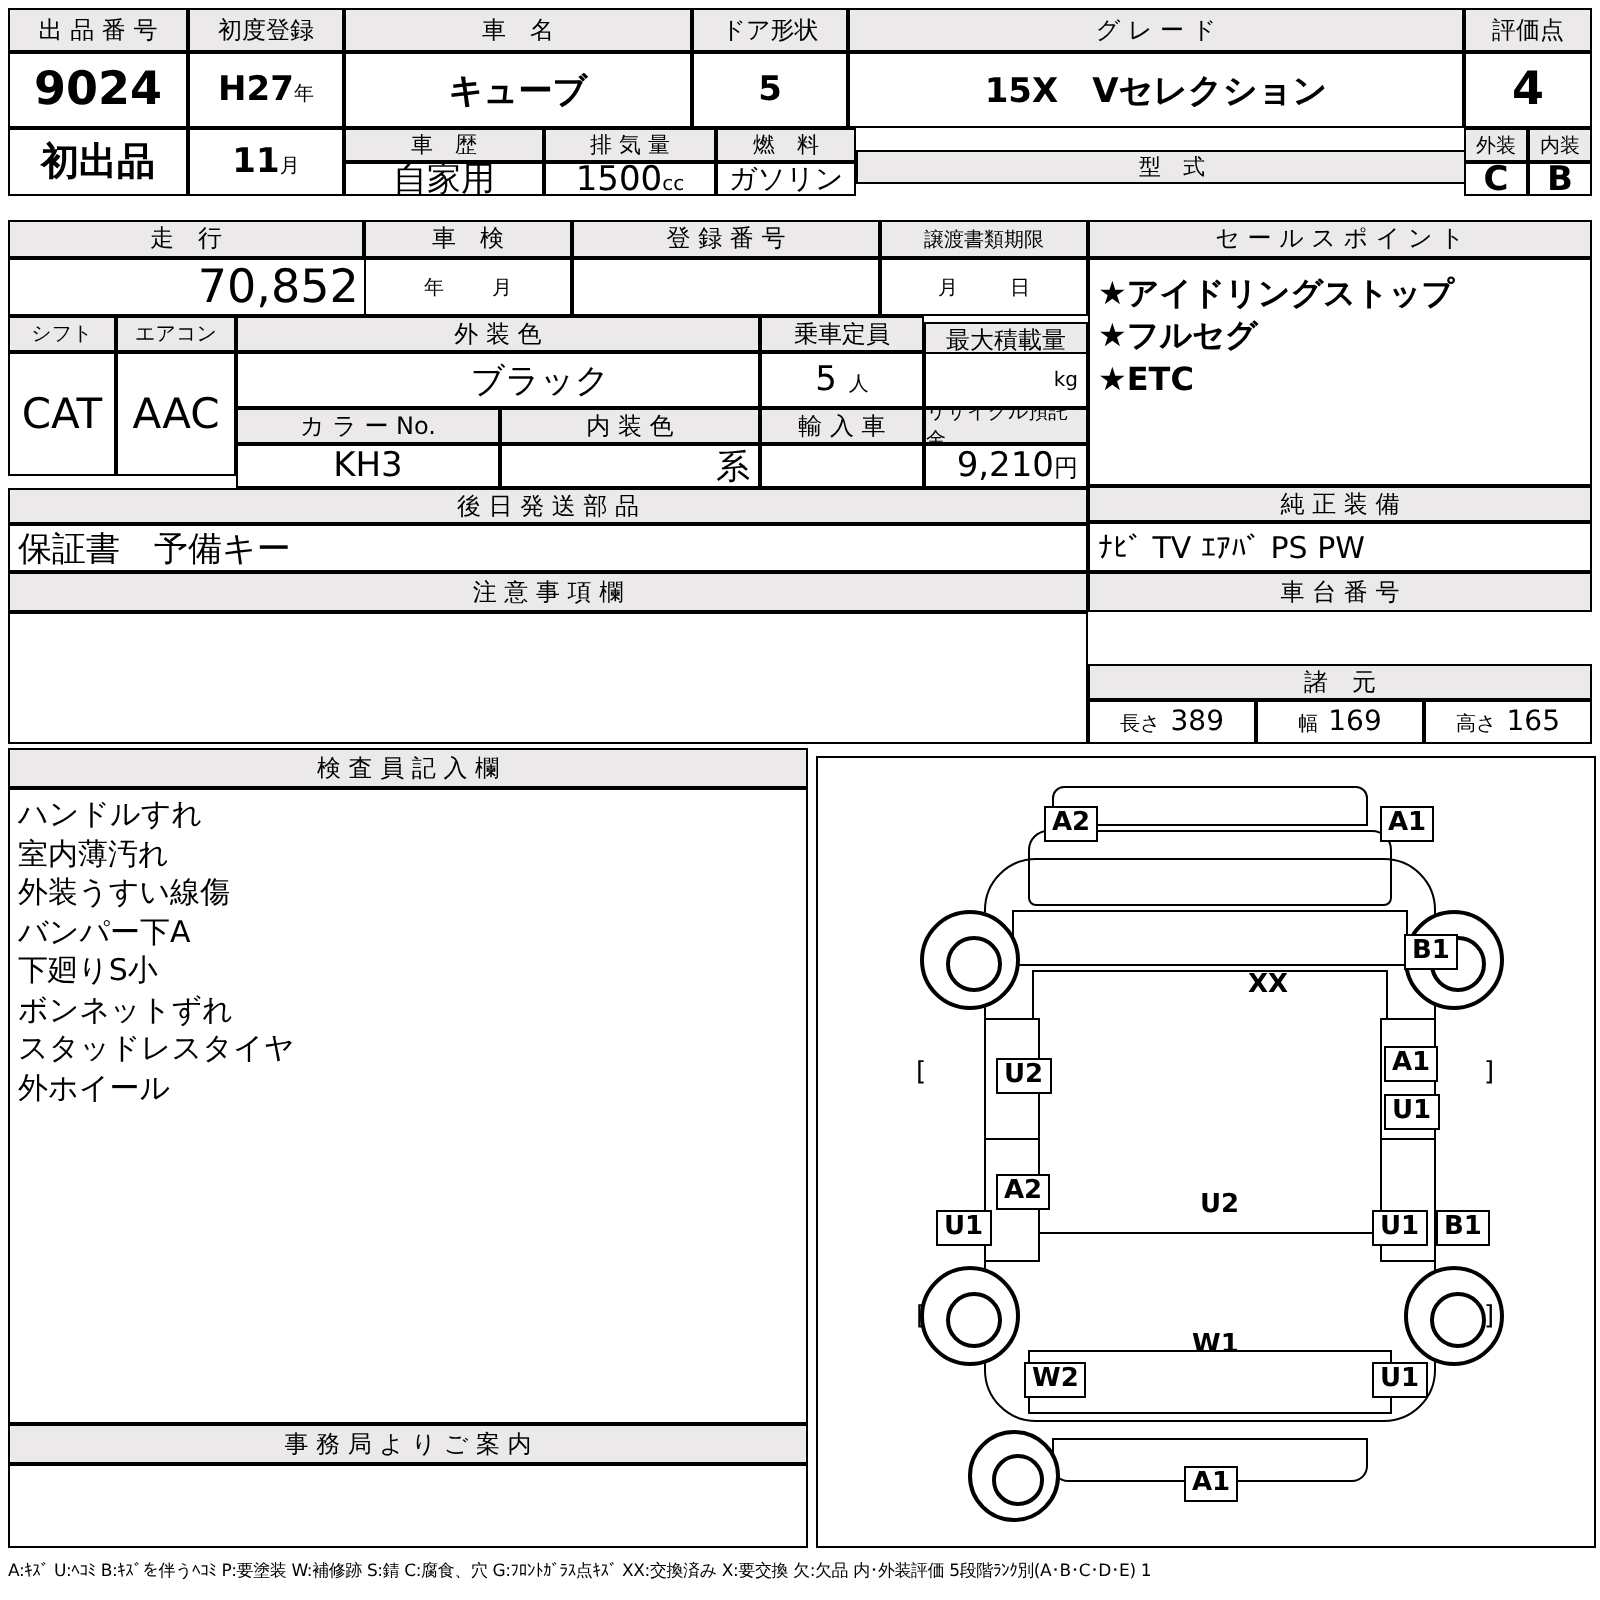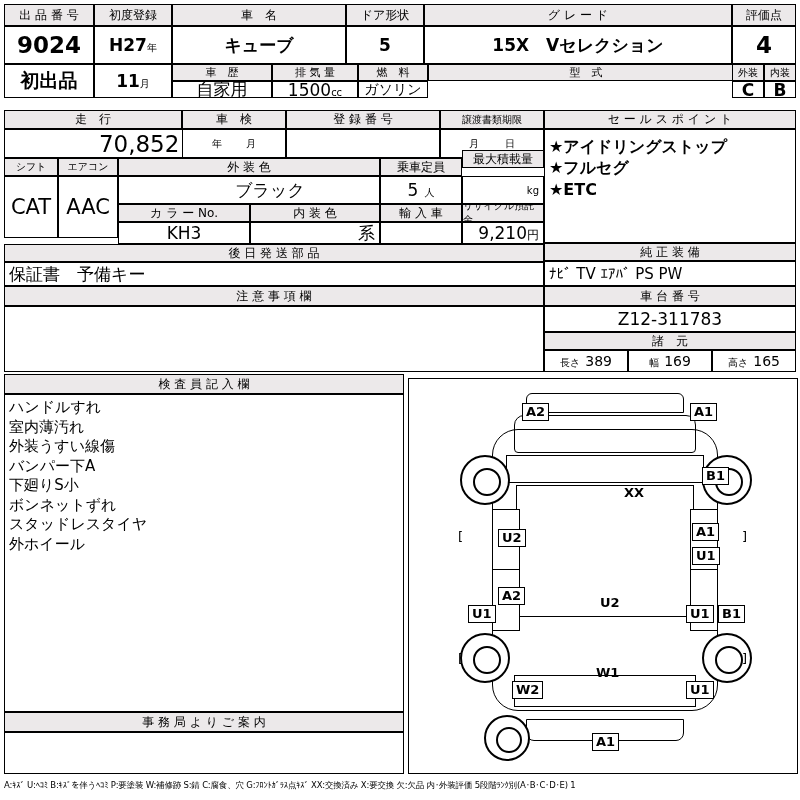--- a/index.html
+++ b/index.html
@@ -80,21 +80,21 @@
   <div class="cell val" style="left:272px;top:81px;width:86px;height:17px;">
     <span class="stack">
         <span class="med">1500</span>
         <span class="unit">cc</span>
       </span>
   </div>
 
   <div class="cell lbl" style="left:358px;top:64px;width:70px;height:17px;">燃　料</div>
   <div class="cell val sm" style="left:358px;top:81px;width:70px;height:17px;font-size:14px;">ガソリン</div>
 
-  <div class="cell lbl" style="left:428px;top:64px;width:316px;height:17px;">型　式</div>
+  <div class="cell lbl" style="left:428px;top:75px;width:316px;height:17px;">型　式</div>
 
   <div class="cell lbl xs" style="left:732px;top:64px;width:32px;height:17px;">外装</div>
   <div class="cell lbl xs" style="left:764px;top:64px;width:32px;height:17px;">内装</div>
   <div class="cell val med bold" style="left:732px;top:81px;width:32px;height:17px;">C</div>
   <div class="cell val med bold" style="left:764px;top:81px;width:32px;height:17px;">B</div>
 
   <div class="cell hdr" style="left:4px;top:110px;width:178px;height:19px;">走　行</div>
   <div class="cell val right" style="left:4px;top:129px;width:202px;height:29px;">
     <span class="stack">
         <span class="big">70,852</span>
@@ -135,21 +135,21 @@
 
   <div class="cell val big" style="left:58px;top:176px;width:60px;height:62px;font-size:21px;">AAC</div>
   <div class="cell val med" style="left:118px;top:176px;width:262px;height:28px;padding-left:42px;">ブラック</div>
 
   <div class="cell lbl sm" style="left:118px;top:204px;width:132px;height:18px;">カ ラ ー No.</div>
   <div class="cell lbl sm" style="left:250px;top:204px;width:130px;height:18px;">内 装 色</div>
   <div class="cell val med" style="left:118px;top:222px;width:132px;height:22px;">KH3</div>
   <div class="cell val med right" style="left:250px;top:222px;width:130px;height:22px;">系</div>
 
   <div class="cell lbl sm" style="left:380px;top:158px;width:82px;height:18px;">乗車定員</div>
-  <div class="cell lbl sm" style="left:462px;top:150px;width:82px;height:18px;">最大積載量</div>
+  <div class="cell lbl sm" style="left:462px;top:161px;width:82px;height:18px;">最大積載量</div>
   <div class="cell val" style="left:380px;top:176px;width:82px;height:28px;">
     <span class="stack">
         <span class="med">5</span>
         <span class="unit" style="padding-left:6px;">人</span>
       </span>
   </div>
   <div class="cell val right" style="left:462px;top:176px;width:82px;height:28px;">
     <span class="unit">kg</span>
   </div>
 
@@ -166,21 +166,20 @@
   <div class="cell hdr" style="left:4px;top:244px;width:540px;height:18px;">後 日 発 送 部 品</div>
   <div class="cell val med left" style="left:4px;top:262px;width:540px;height:24px;">保証書　予備キー</div>
 
   <div class="cell hdr" style="left:544px;top:243px;width:252px;height:18px;">純 正 装 備</div>
   <div class="cell val left" style="left:544px;top:261px;width:252px;height:25px;font-size:15px;">ﾅﾋﾞ TV ｴｱﾊﾞ PS PW</div>
 
   <div class="cell hdr" style="left:4px;top:286px;width:540px;height:20px;">注 意 事 項 欄</div>
   <div class="cell val" style="left:4px;top:306px;width:540px;height:66px;"></div>
 
   <div class="cell hdr" style="left:544px;top:286px;width:252px;height:20px;">車 台 番 号</div>
-  <div class="cell val med" style="left:544px;top:306px;width:252px;height:26px;">Z12-311783</div>
   <div class="cell hdr sm" style="left:544px;top:332px;width:252px;height:18px;">諸　元</div>
   <div class="cell val xs" style="left:544px;top:350px;width:84px;height:22px;">
     <span class="stack">
         <span class="xs">長さ</span>
         <span class="sm" style="padding-left:5px;font-size:14px;">389</span>
       </span>
   </div>
   <div class="cell val xs" style="left:628px;top:350px;width:84px;height:22px;">
     <span class="stack">
         <span class="xs">幅</span>

